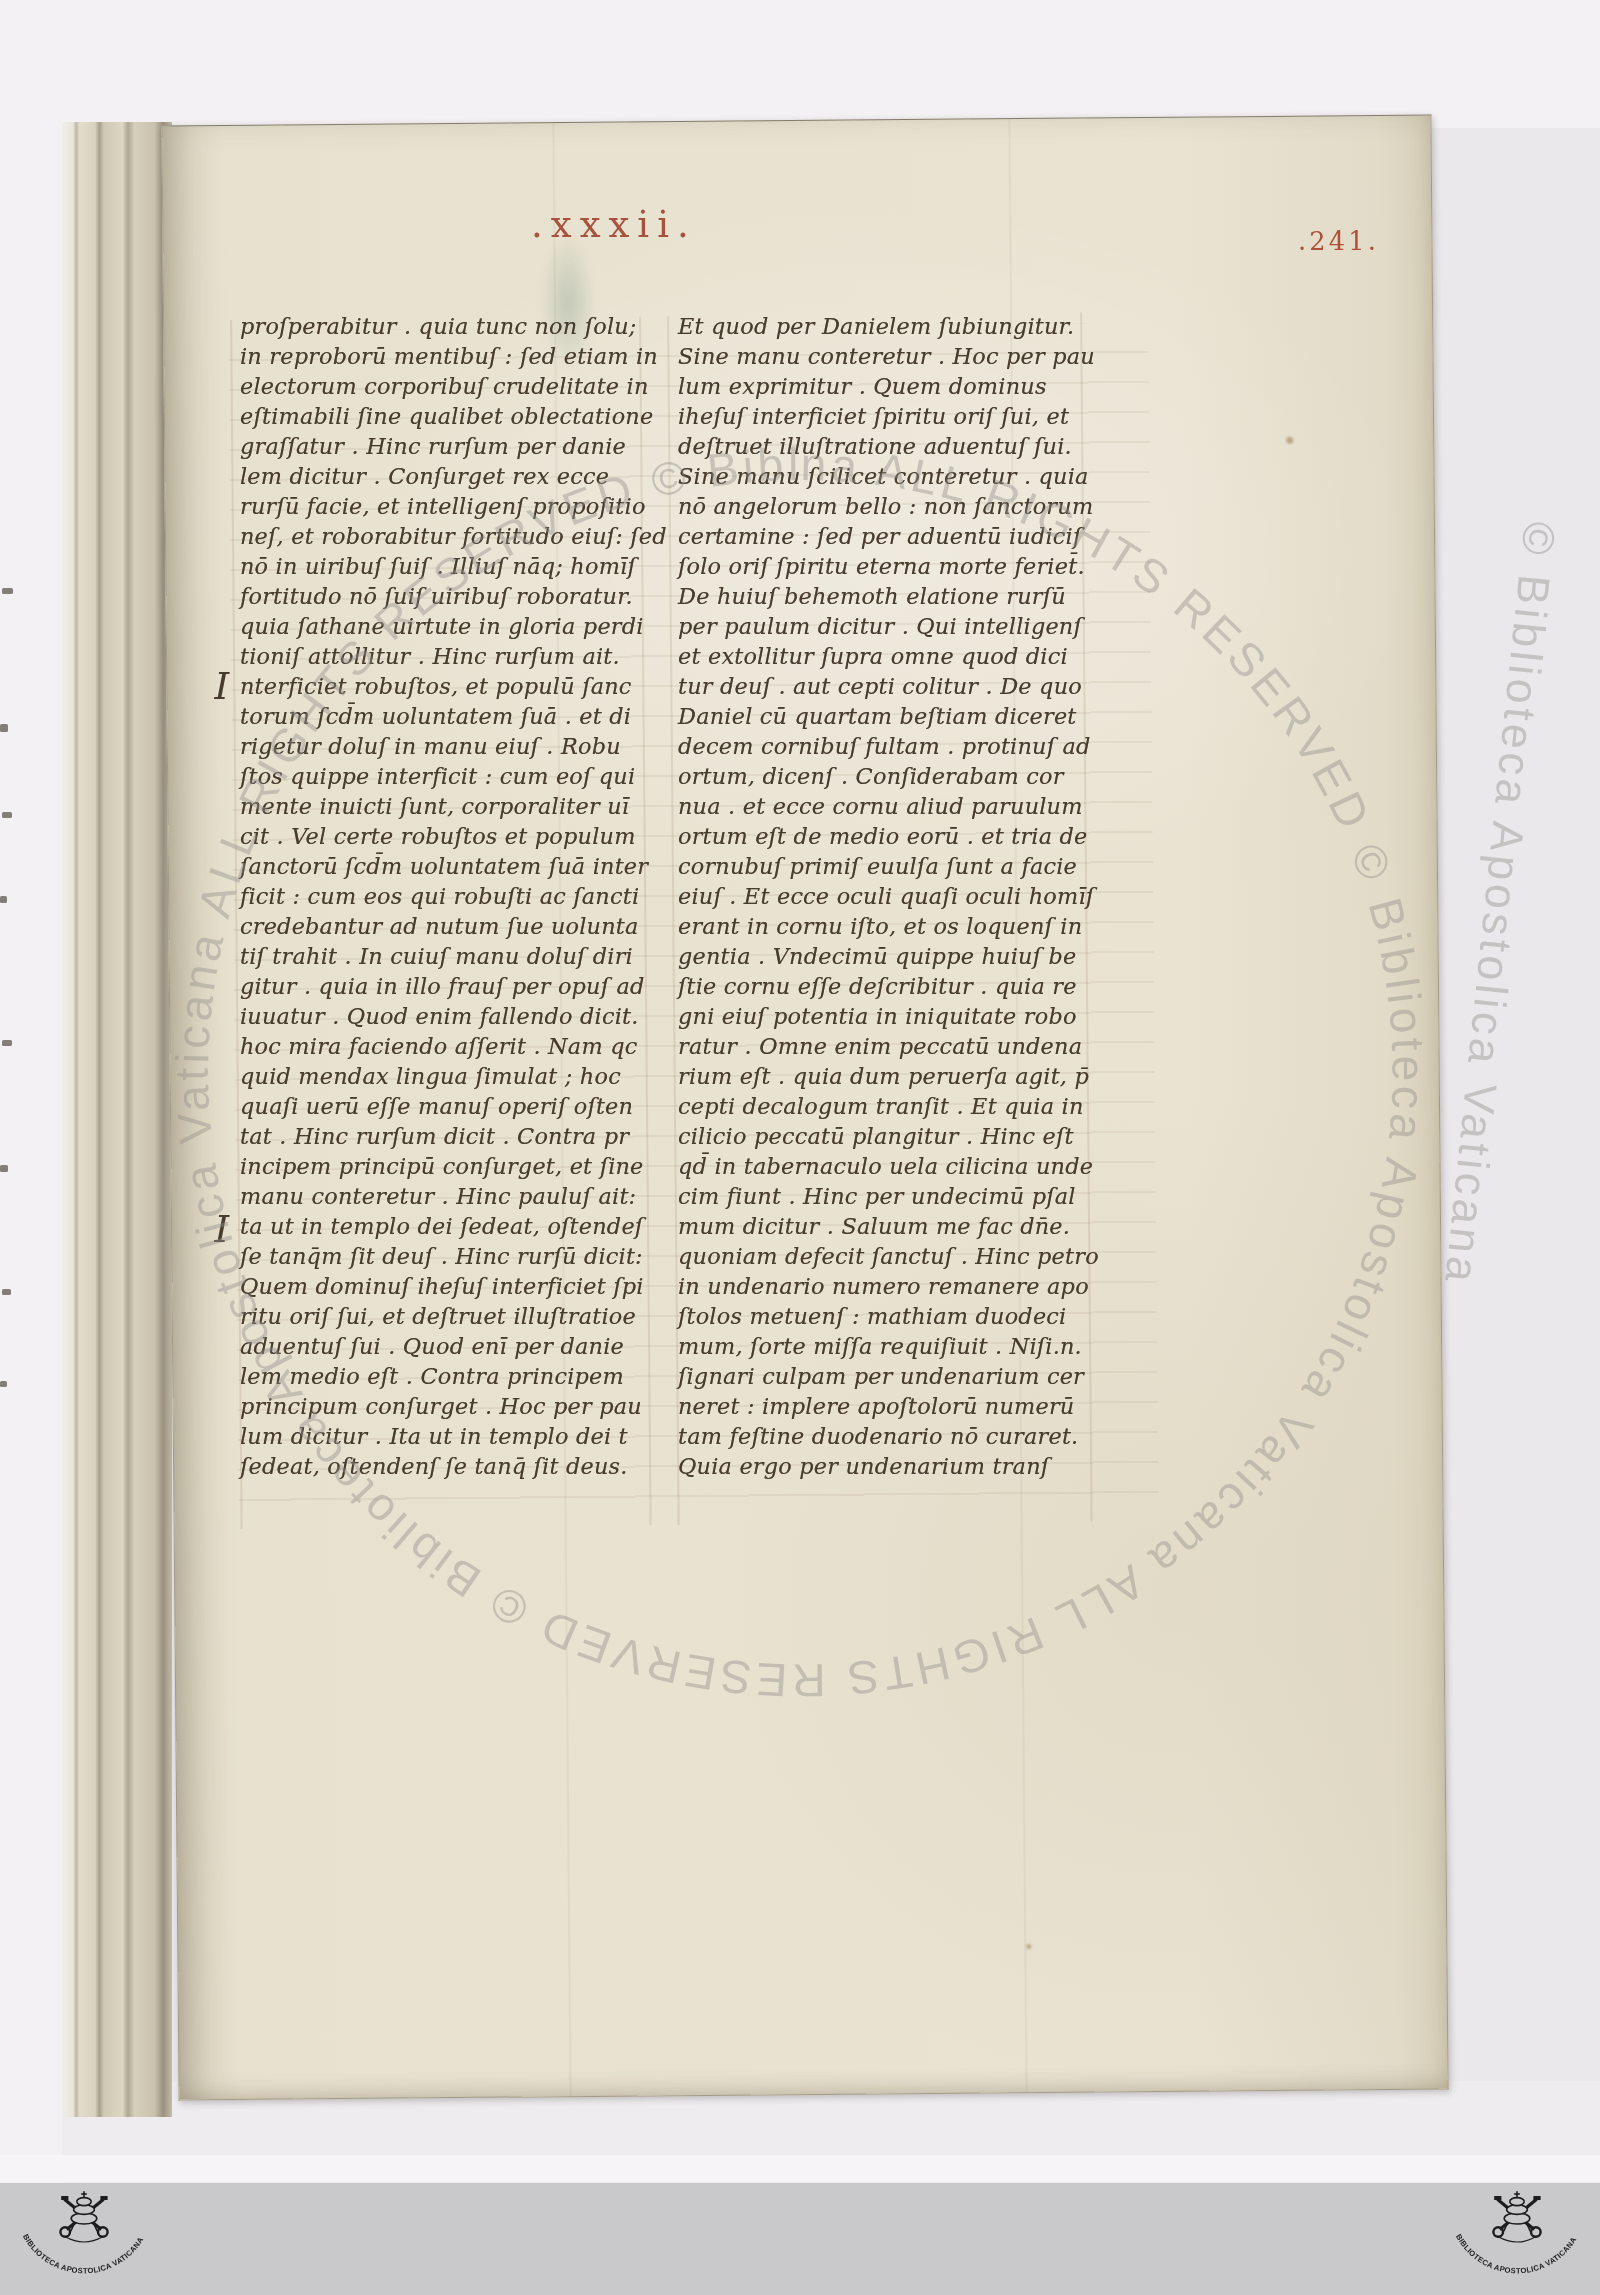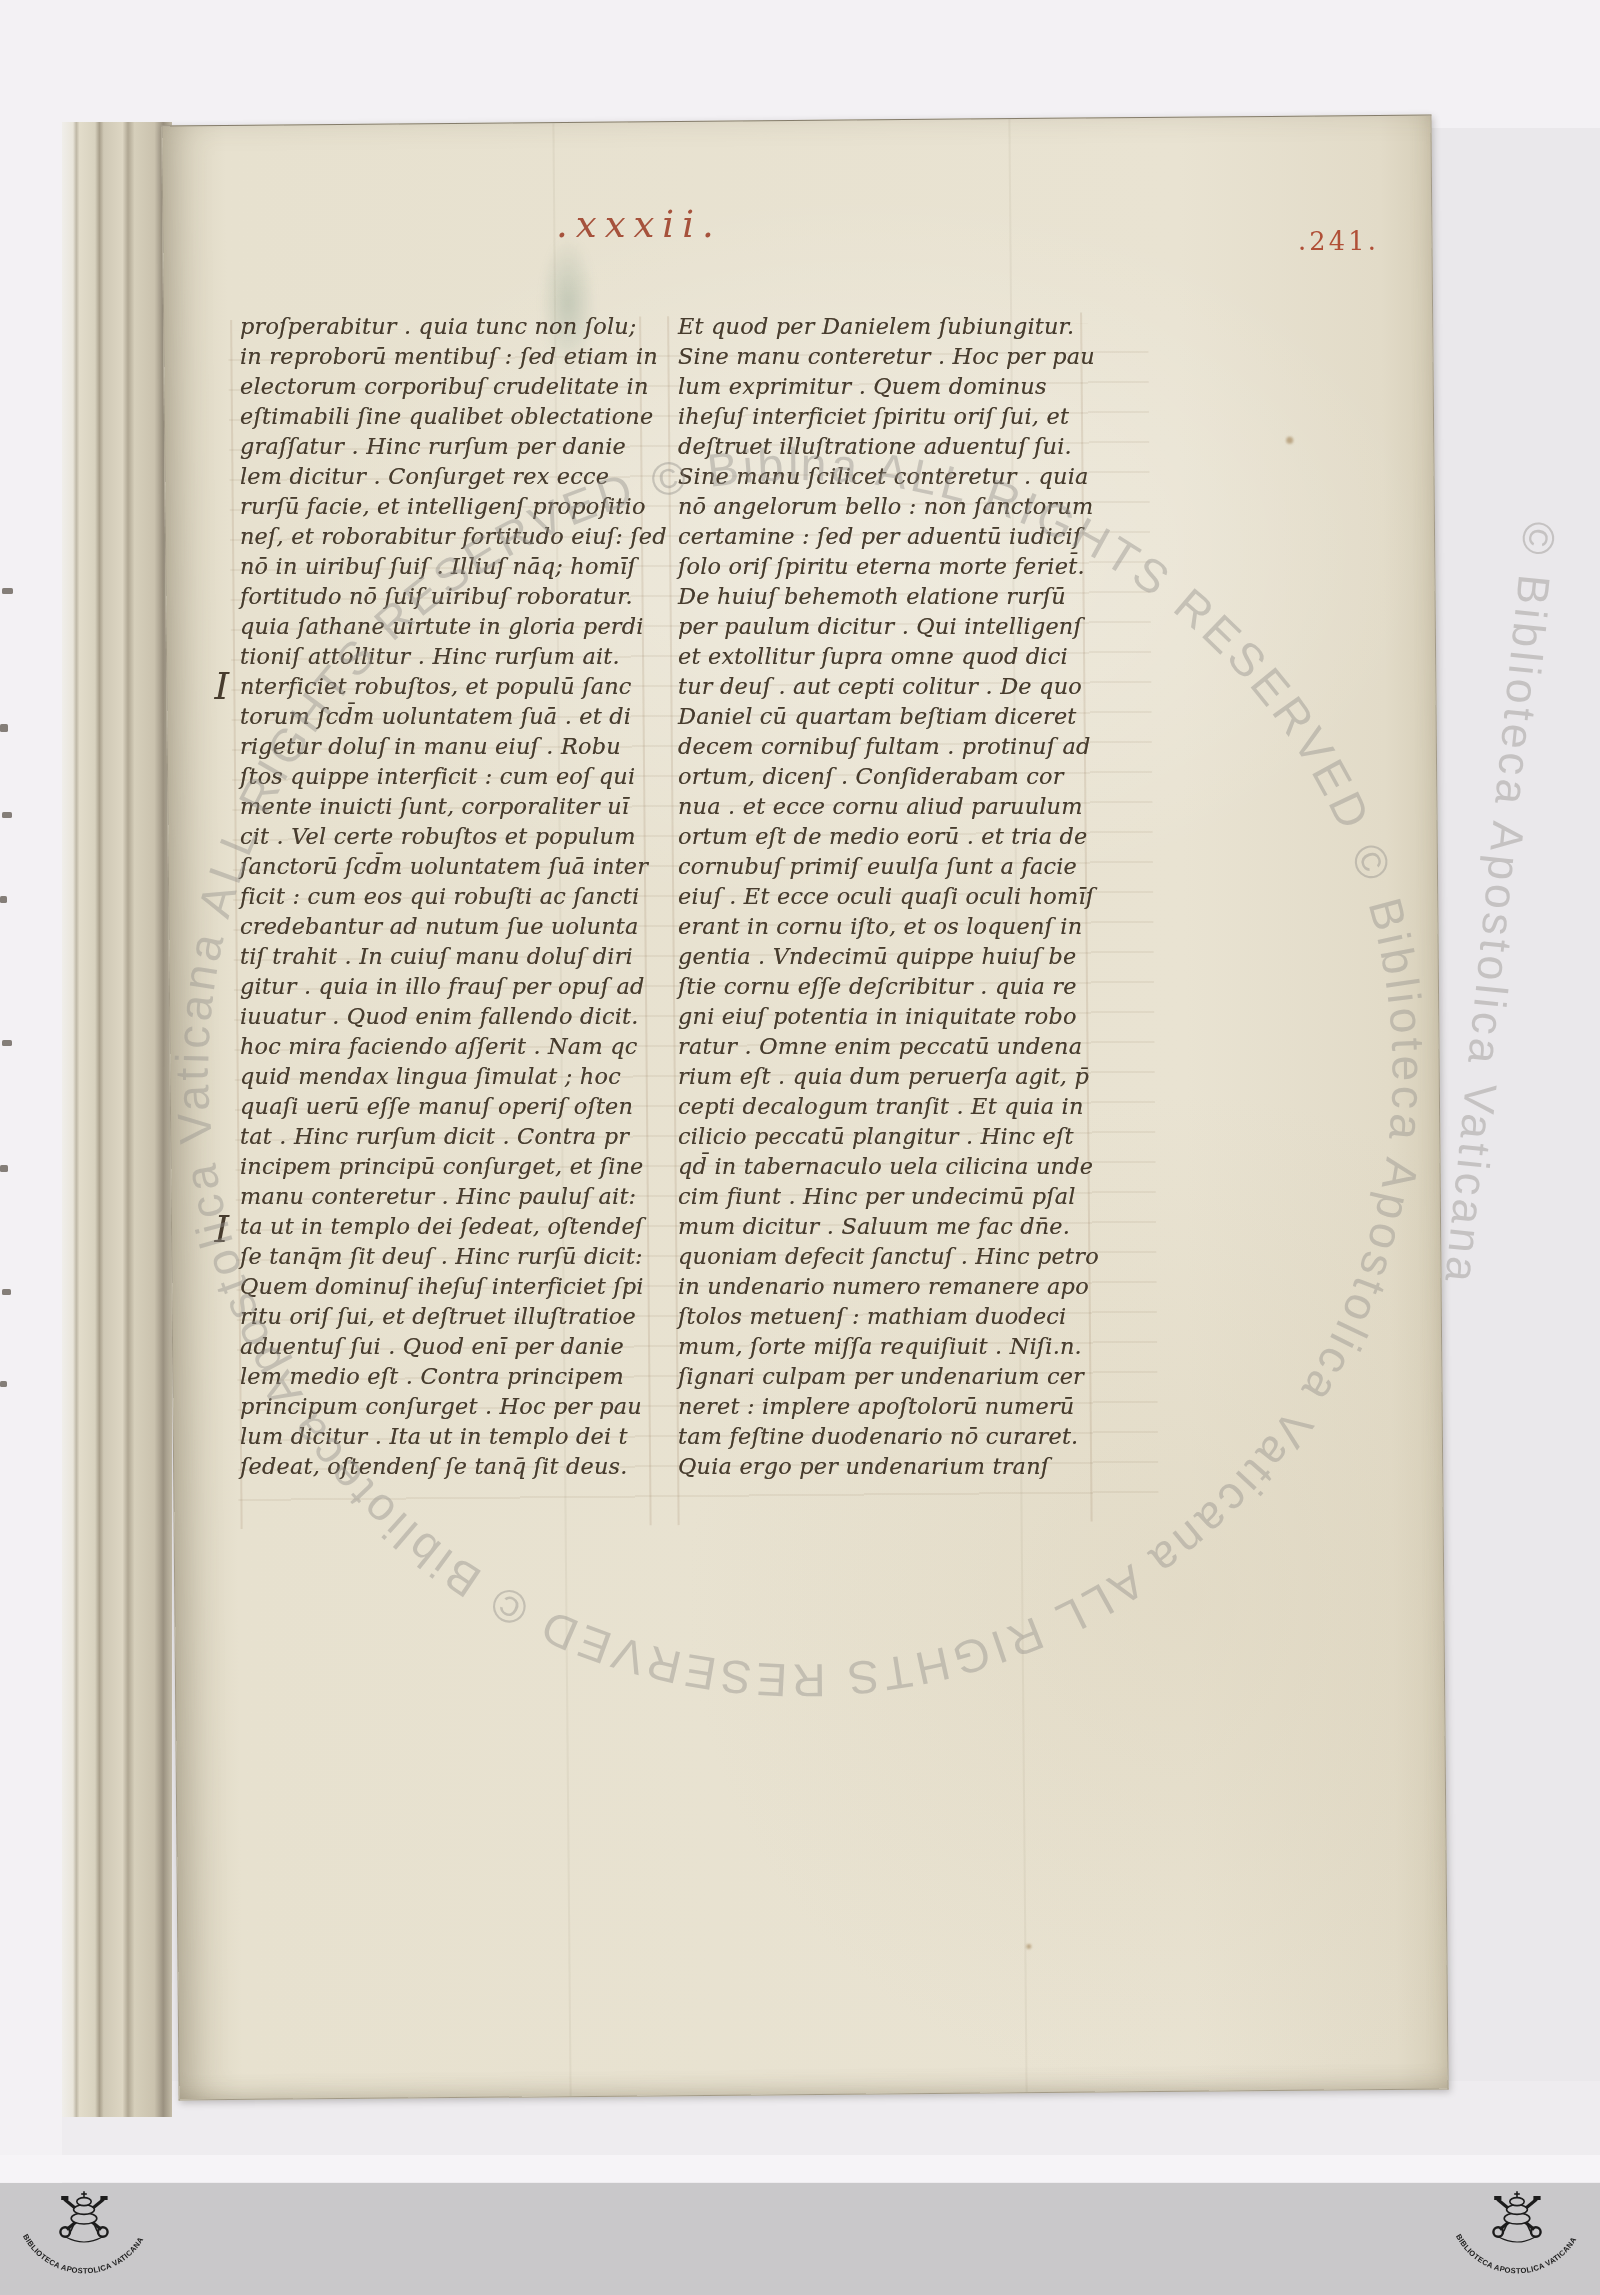--- a/index.html
+++ b/index.html
@@ -35,21 +35,21 @@
                1.6px 2.4px 7.2px rgba(40,35,30,.25);}
   .fold-line{position:absolute;top:0;width:1.6px;height:100%;background:rgba(115,98,70,.07);}
   .col-rule{position:absolute;top:194px;width:1.6px;height:1209px;background:rgba(140,115,80,.16);}
   .ruling{position:absolute;left:64px;top:205px;width:920px;height:1180px;
     background:repeating-linear-gradient(180deg,rgba(0,0,0,0) 0 28px,rgba(140,118,88,.10) 28px 30px);}
   .stain-green{position:absolute;left:376px;top:112px;width:56px;height:136px;border-radius:50%;
     background:radial-gradient(closest-side,rgba(110,140,120,.30),rgba(110,140,120,0));filter:blur(3.2px);}
   .stain-dot{position:absolute;width:7.2px;height:7.2px;border-radius:50%;background:rgba(146,110,60,.5);filter:blur(0.8px);}
 
   
-  .chapter{position:absolute;left:556px;top:203px;font-family:"DejaVu Serif",serif;font-style:italic;
+  .chapter{position:absolute;left:531px;top:203px;font-family:"DejaVu Serif",serif;
     font-size:37px;letter-spacing:8px;color:#a6523c;text-transform:lowercase;}
   .folio{position:absolute;left:1298px;top:226px;font-family:"DejaVu Serif",serif;
     font-size:25.6px;letter-spacing:3.2px;color:#b04f37;}
 
   
   .ms-col{position:absolute;top:311px;}
   #left-column{left:240px;width:408px;}
   #right-column{left:678px;width:412px;}
   .ms-line{font-family:"DejaVu Serif",serif;font-style:italic;font-size:22.4px;line-height:30px;
     color:#473c2e;white-space:nowrap;letter-spacing:0.2px;text-shadow:0 0 0.4px rgba(71,60,46,.55);}

